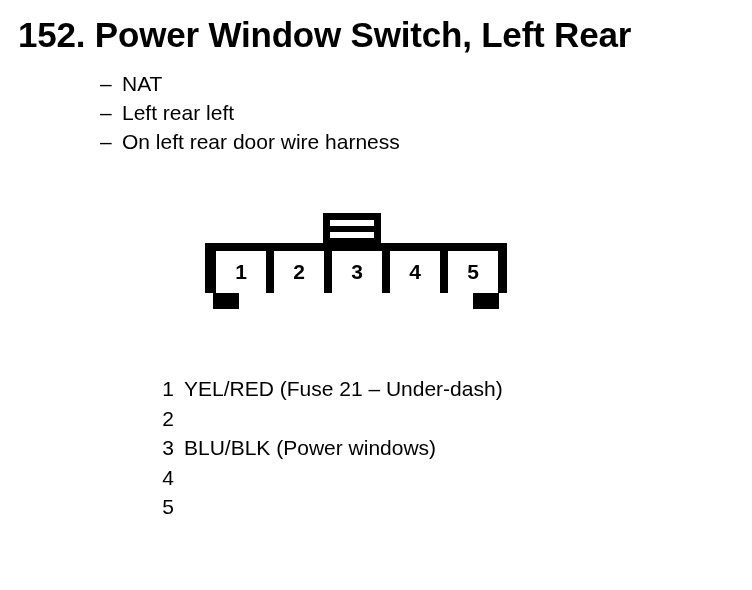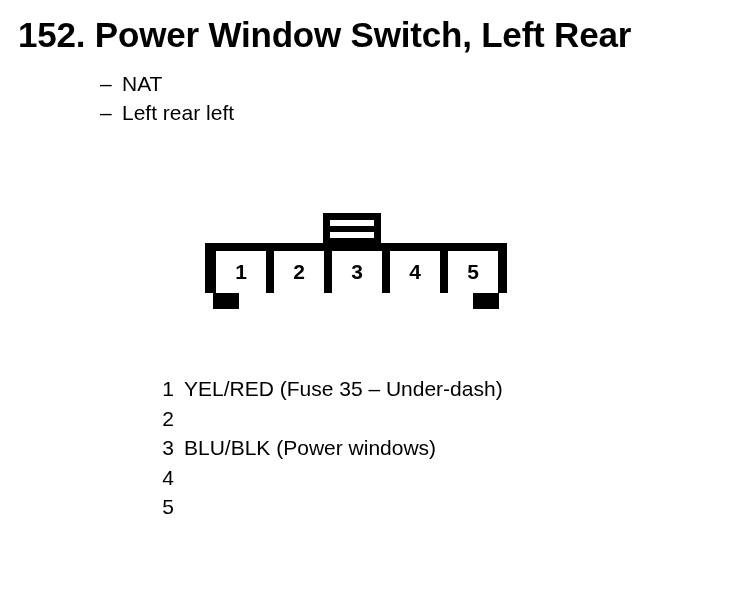--- a/index.html
+++ b/index.html
@@ -86,20 +86,23 @@
 
 <div class="title">152. Power Window Switch, Left Rear</div>
 
 <div class="notes">
   <div class="note-row">
     <span class="note-dash">–</span><span>NAT</span>
   </div>
   <div class="note-row">
     <span class="note-dash">–</span><span>Left rear left</span>
   </div>
+  <div class="note-row">
+    <span class="note-dash">–</span><span>On left rear door wire harness</span>
+  </div>
 </div>
 
 <div class="connector">
   <svg width="320" height="115" viewBox="0 0 320 115" xmlns="http://www.w3.org/2000/svg">
 
     <g>
       <rect x="127" y="3" width="58" height="33" fill="#000000"></rect>
       <rect x="134" y="10" width="44" height="6" fill="#ffffff"></rect>
       <rect x="134" y="22" width="44" height="6" fill="#ffffff"></rect>
     </g>
@@ -134,21 +137,21 @@
       <text class="cav-num" x="161" y="69">3</text>
       <text class="cav-num" x="219" y="69">4</text>
       <text class="cav-num" x="277" y="69">5</text>
     </g>
   </svg>
 </div>
 
 <div class="legend">
   <div class="legend-row">
     <span class="legend-num">1</span>
-    <span>YEL/RED (Fuse 35 – Under-dash)</span>
+    <span>YEL/RED (Fuse 21 – Under-dash)</span>
   </div>
   <div class="legend-row">
     <span class="legend-num">2</span>
   </div>
   <div class="legend-row">
     <span class="legend-num">3</span>
     <span>BLU/BLK (Power windows)</span>
   </div>
   <div class="legend-row">
     <span class="legend-num">4</span>

